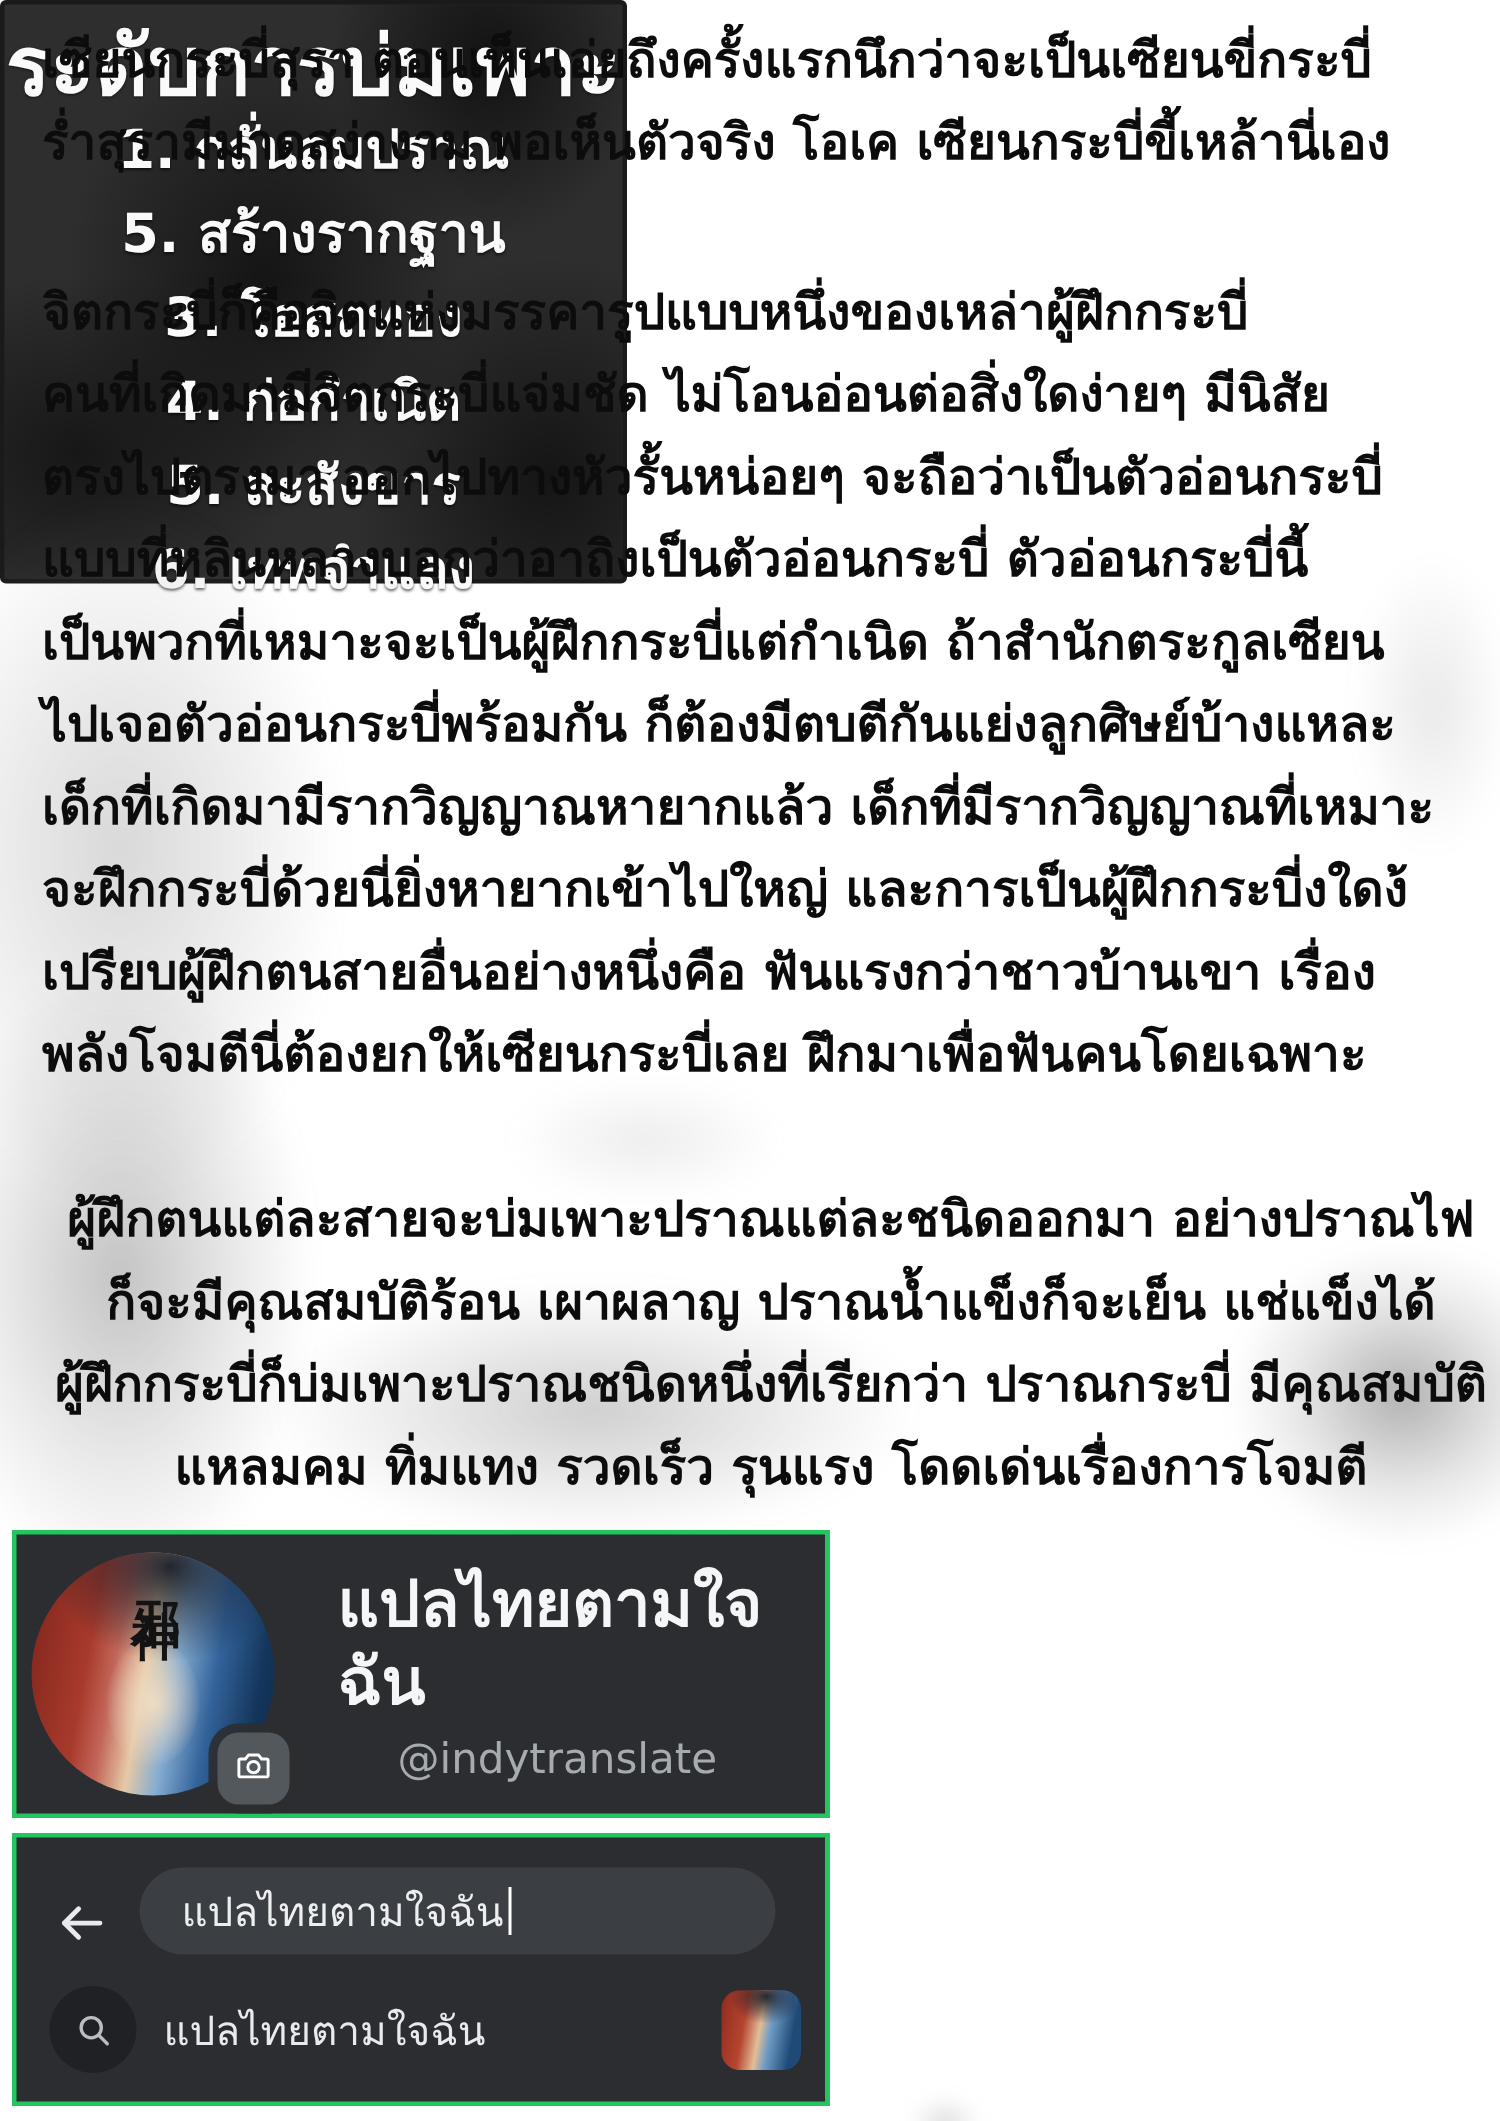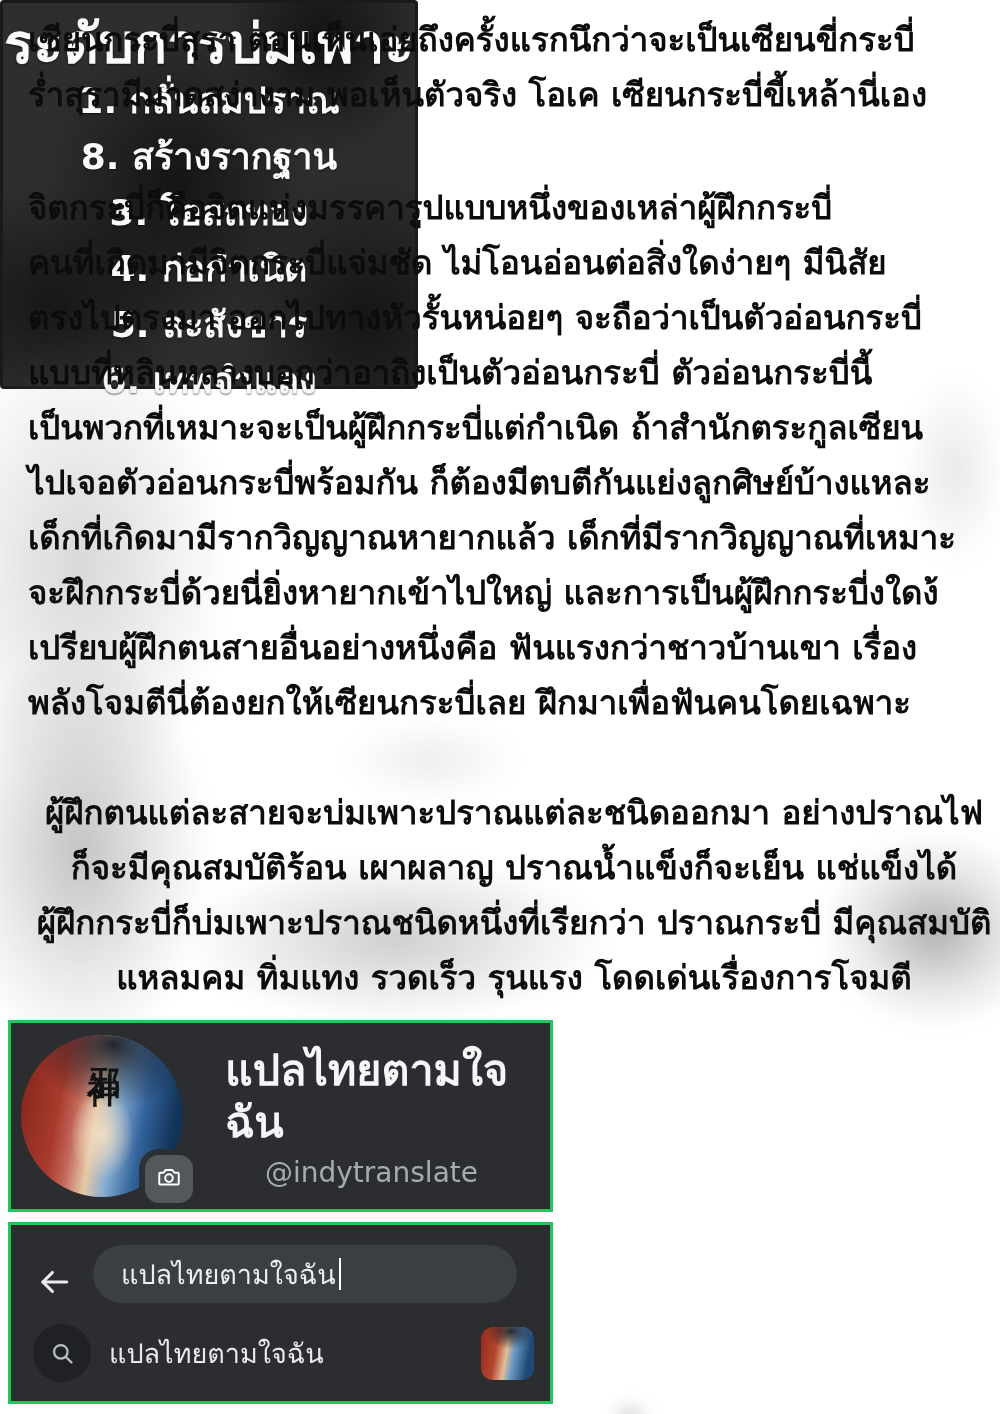--- a/index.html
+++ b/index.html
@@ -147,20 +147,20 @@
         </svg>
       </span>
       <span class="result-text">แปลไทยตามใจฉัน</span>
       <span class="thumb"></span>
     </div>
   </div>
 
   <div class="levels-panel">
     <div class="levels-title">ระดับการบ่มเพาะ</div>
     <div class="level-item">1. กลั่นลมปราณ</div>
-    <div class="level-item">8. สร้างรากฐาน</div>
+    <div class="level-item">5. สร้างรากฐาน</div>
     <div class="level-item">3. โอสถทอง</div>
     <div class="level-item">4. ก่อกำเนิด</div>
     <div class="level-item">5. ละสังขาร</div>
     <div class="level-item">6. เทพจำแลง</div>
   </div>
 
 </div>
 
 </body></html>

